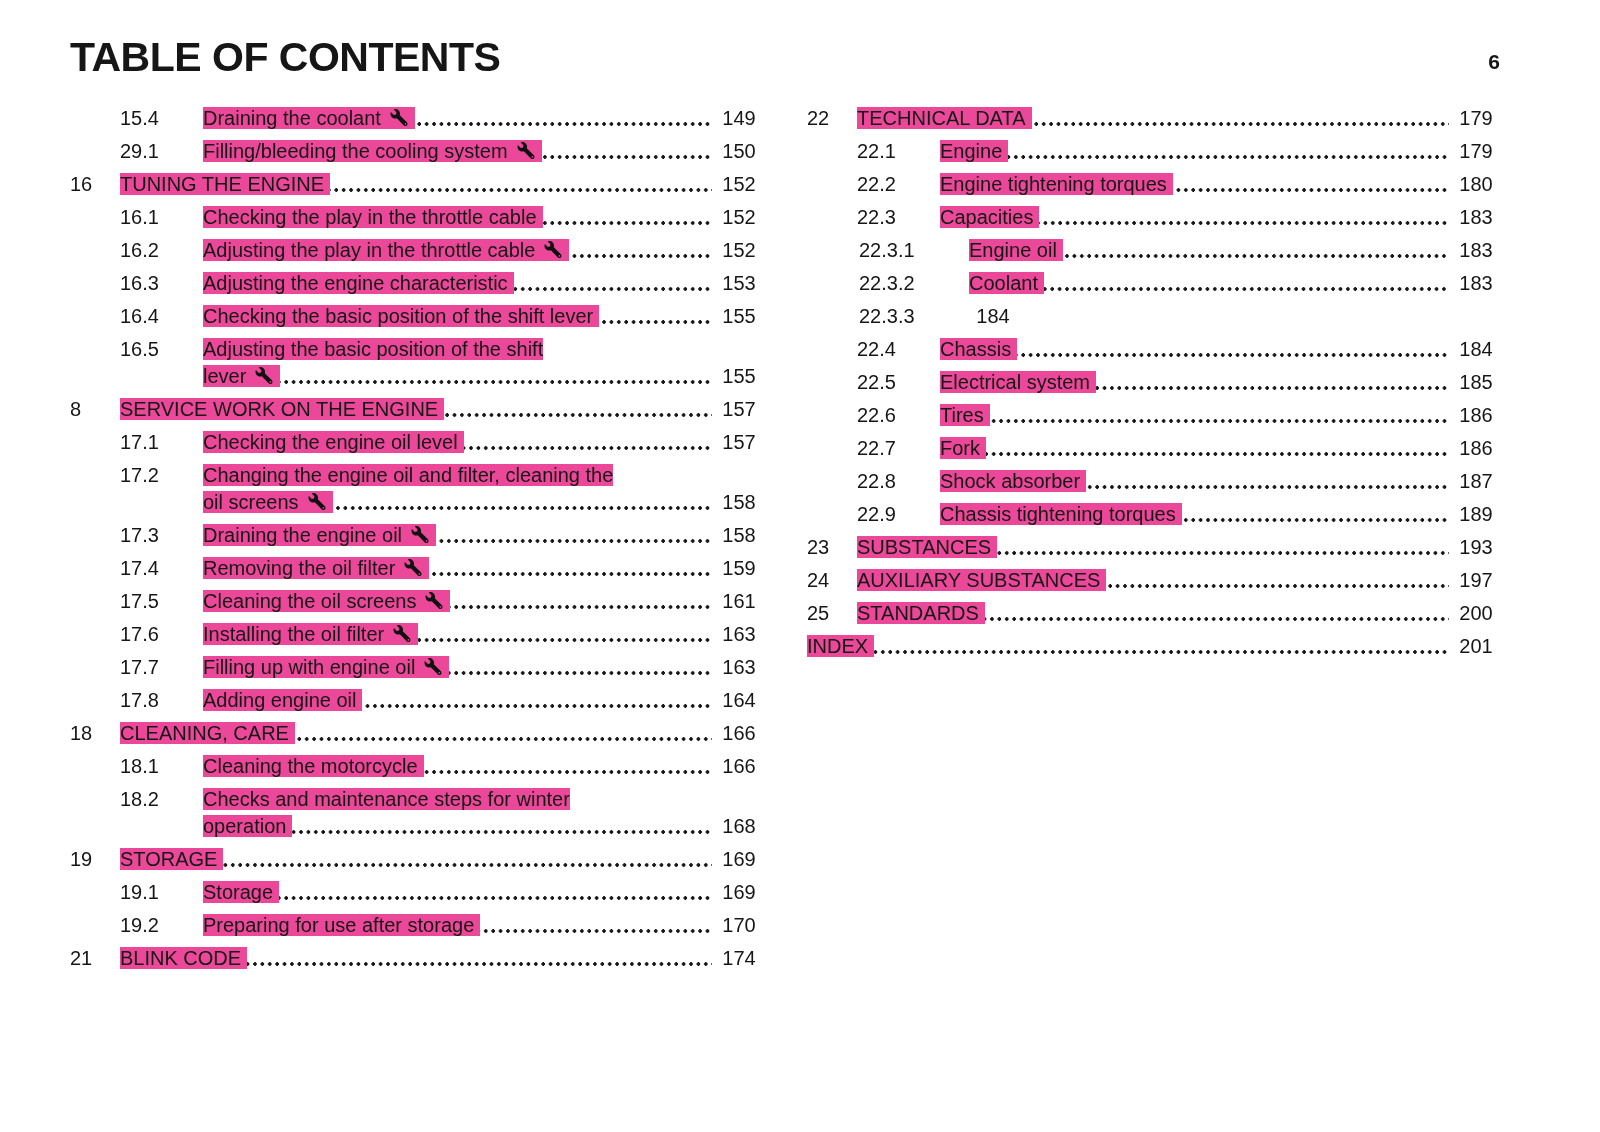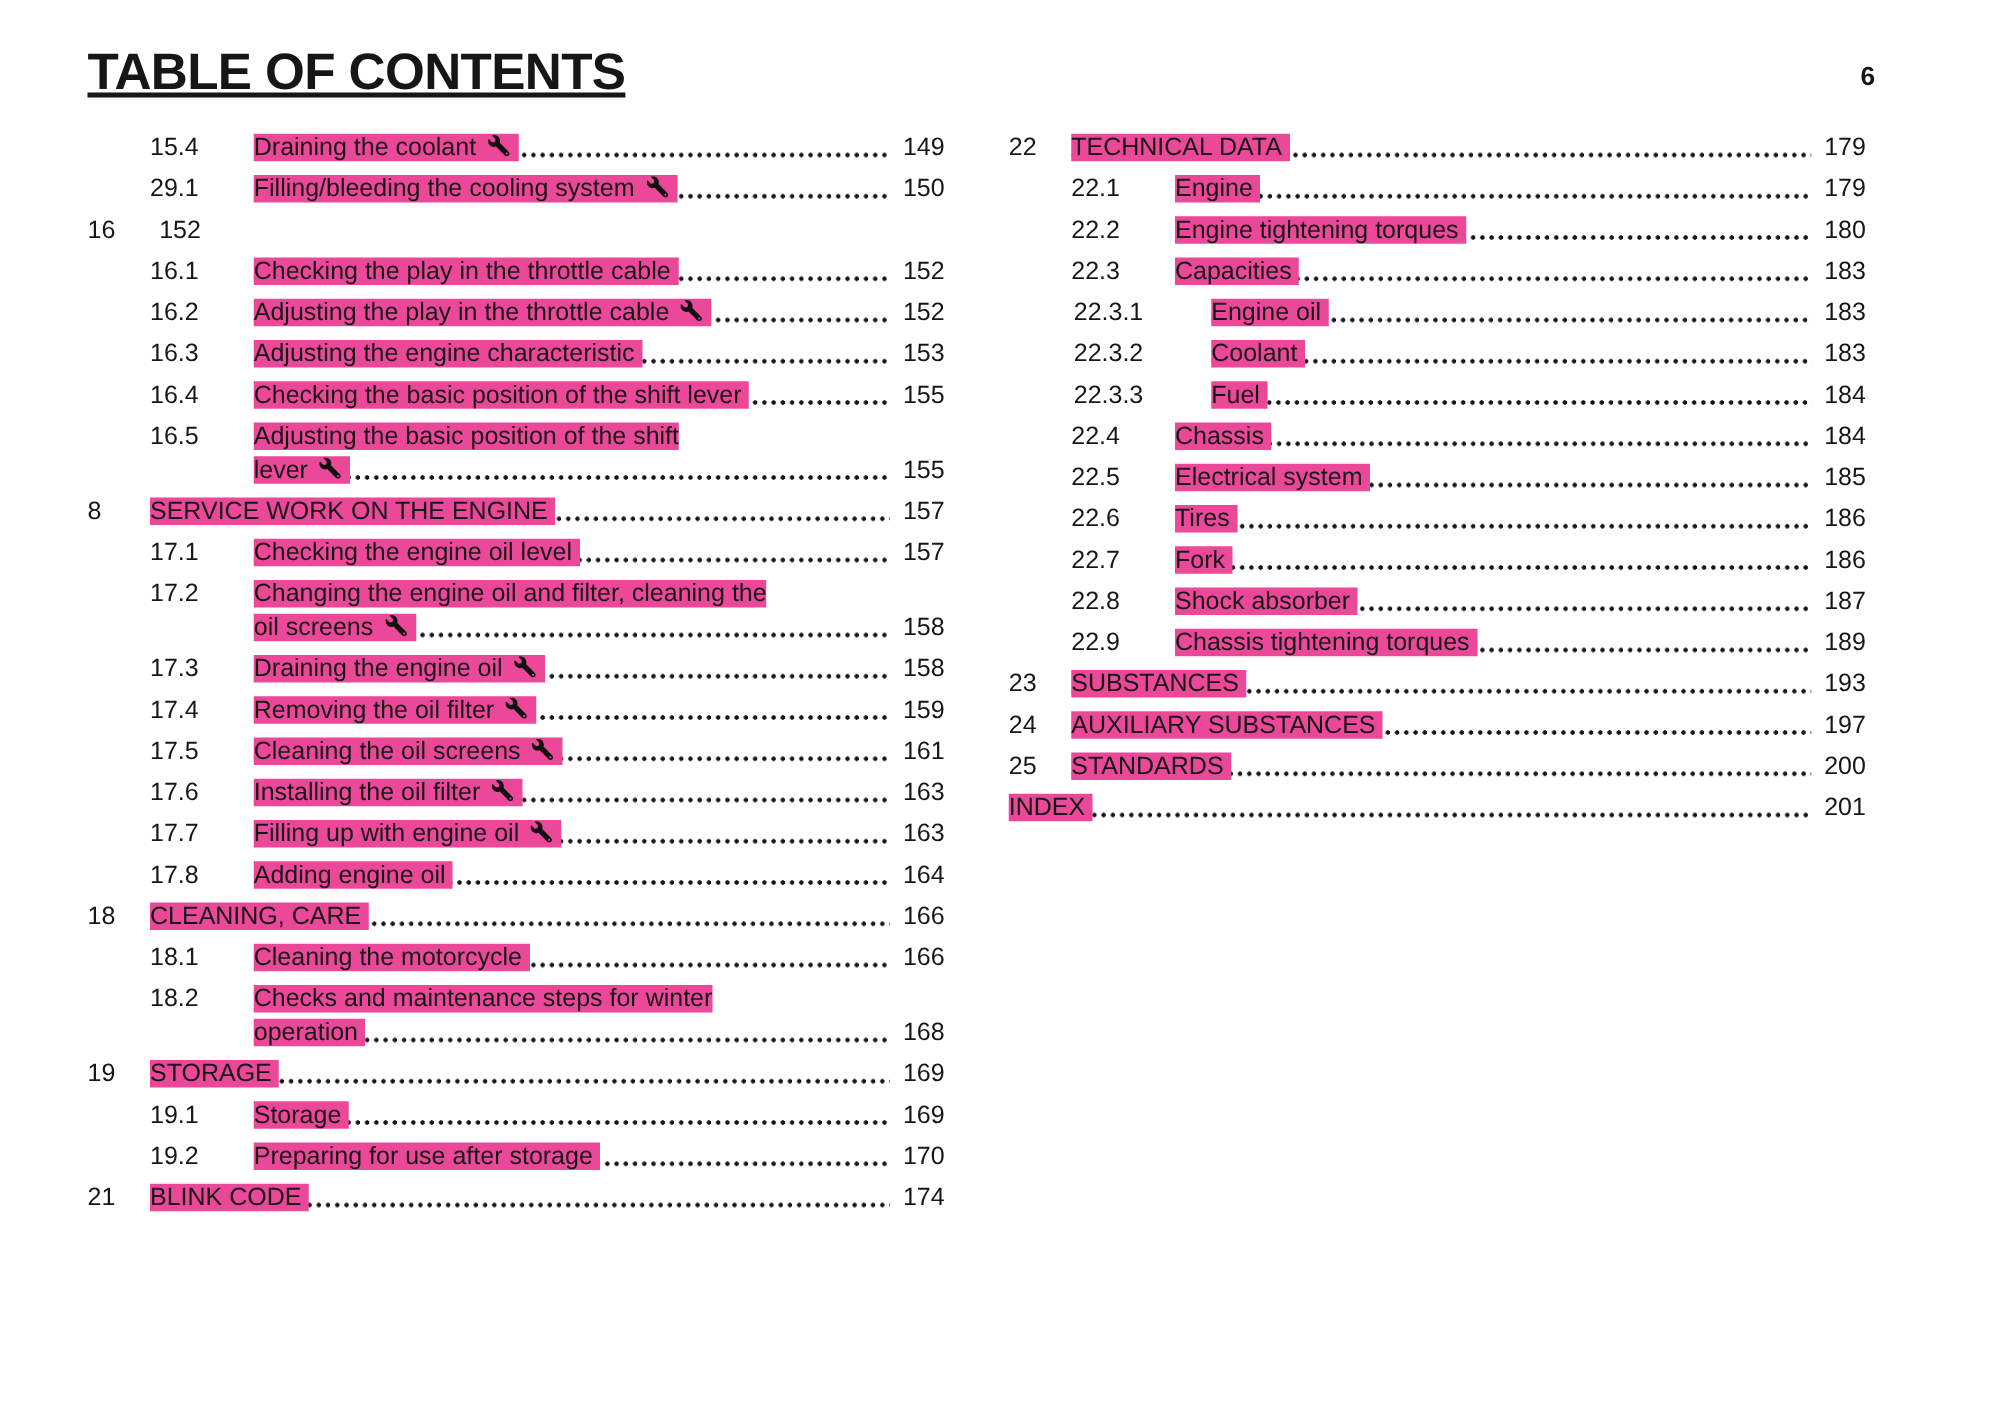--- a/index.html
+++ b/index.html
@@ -5,21 +5,21 @@
   * { box-sizing: border-box; }
   html, body { margin: 0; padding: 0; }
   body {
     width: 1600px; height: 1132px;
     background: #ffffff; color: #161616;
     font-family: "Liberation Sans", "DejaVu Sans", sans-serif;
     overflow: hidden;
   }
   .page { padding: 34px 100px 0 70px; }
   .header { display: flex; justify-content: space-between; align-items: center; margin-bottom: 24px; }
-  .doc-title { margin: 0; font-size: 41px; font-weight: bold; letter-spacing: -0.5px; text-decoration: underline; }
+  .doc-title { margin: 0; font-size: 41px; font-weight: bold; letter-spacing: -0.5px; }
   .pageno { font-size: 21px; font-weight: bold; margin-top: 8px; }
   .cols { display: flex; gap: 44px; }
   .col { flex: 1 1 0; min-width: 0; }
 
   .row { display: flex; align-items: flex-end; font-size: 20px; line-height: 27px; margin-bottom: 6px; }
   .num { align-self: flex-start; flex-shrink: 0; }
   .lv1 .num { width: 50px; }
   .lv2 .num { margin-left: 50px; width: 83px; }
   .lv3 .num { margin-left: 52px; width: 110px; }
 
@@ -63,20 +63,24 @@
     <span class="mid">
       <span class="leader"></span>
       <span class="masked"><span class="ttl">Filling/bleeding the cooling system</span><svg class="wrench" viewBox="0 0 512 512" aria-hidden="true">
                 <path d="M507.73 109.1c-2.24-9.03-13.54-12.09-20.12-5.51l-74.36 74.36-67.88-11.31-11.31-67.88 74.36-74.36c6.62-6.62 3.43-17.9-5.66-20.16-47.38-11.74-99.55.91-136.58 37.93-39.64 39.64-50.55 97.1-34.05 147.2L18.74 402.76c-24.99 24.99-24.99 65.51 0 90.5 24.99 24.99 65.51 24.99 90.5 0l213.21-213.21c50.12 16.71 107.47 5.68 147.37-34.22 37.07-37.07 49.7-89.32 37.91-136.73zM64 472c-13.25 0-24-10.75-24-24 0-13.26 10.75-24 24-24s24 10.74 24 24c0 13.25-10.75 24-24 24z"></path>
               </svg></span>
     </span>
     <span class="pg">150</span>
   </div>
         <div class="row lv1">
     <span class="num">16</span>
+    <span class="mid">
+      <span class="leader"></span>
+      <span class="masked"><span class="ttl">TUNING THE ENGINE</span></span>
+    </span>
     <span class="pg">152</span>
   </div>
         <div class="row lv2">
     <span class="num">16.1</span>
     <span class="mid">
       <span class="leader"></span>
       <span class="masked"><span class="ttl">Checking the play in the throttle cable</span></span>
     </span>
     <span class="pg">152</span>
   </div>
@@ -304,24 +308,20 @@
         <div class="row lv3">
     <span class="num">22.3.2</span>
     <span class="mid">
       <span class="leader"></span>
       <span class="masked"><span class="ttl">Coolant</span></span>
     </span>
     <span class="pg">183</span>
   </div>
         <div class="row lv3">
     <span class="num">22.3.3</span>
-    <span class="mid">
-      <span class="leader"></span>
-      <span class="masked"><span class="ttl">Fuel</span></span>
-    </span>
     <span class="pg">184</span>
   </div>
         <div class="row lv2">
     <span class="num">22.4</span>
     <span class="mid">
       <span class="leader"></span>
       <span class="masked"><span class="ttl">Chassis</span></span>
     </span>
     <span class="pg">184</span>
   </div>

